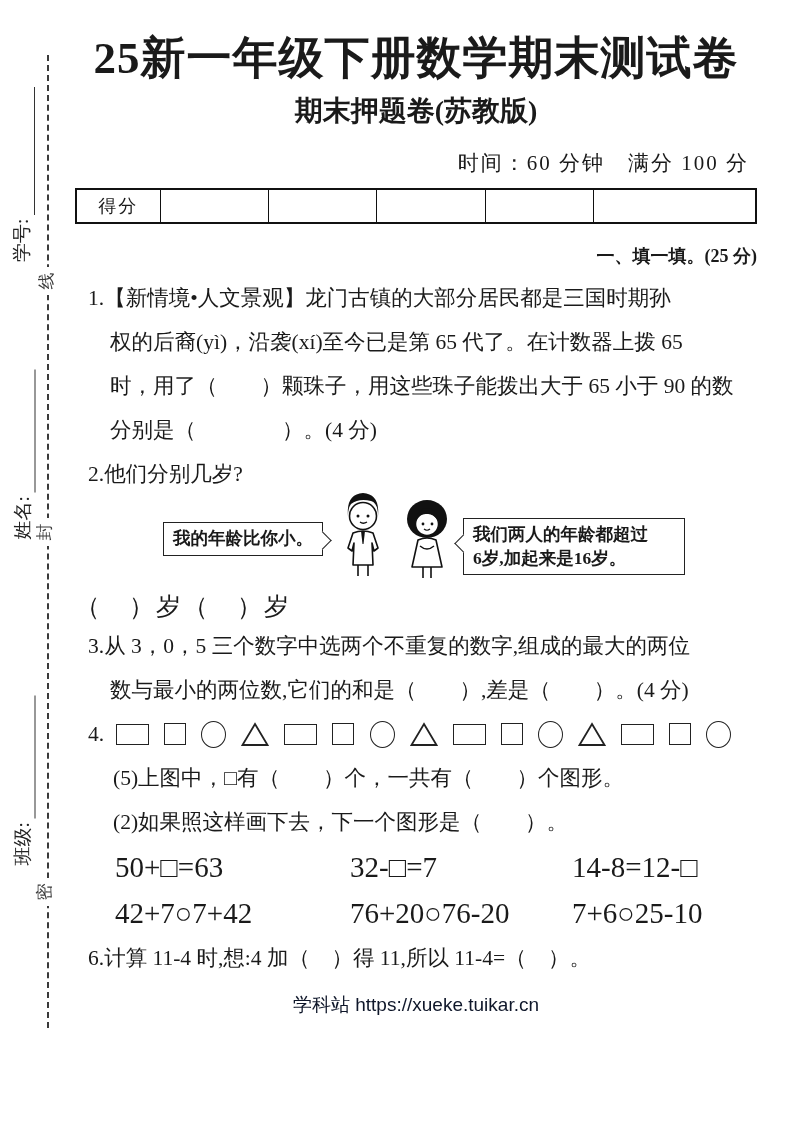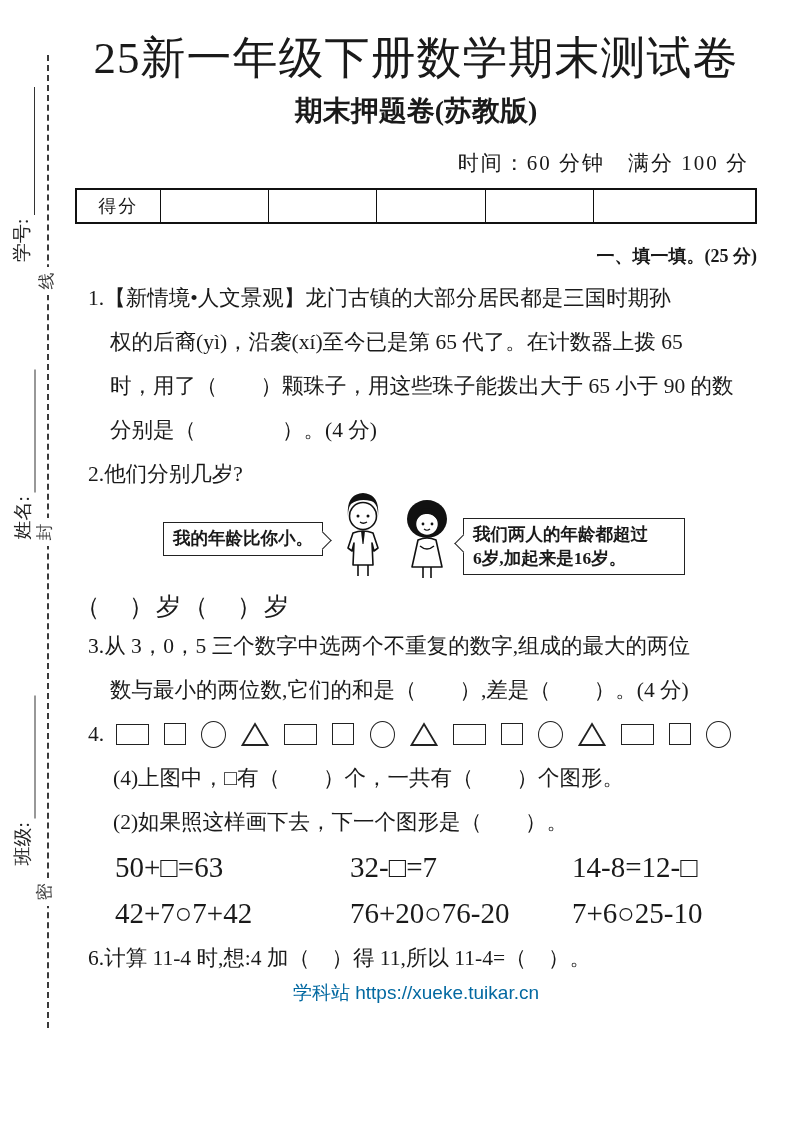--- a/index.html
+++ b/index.html
@@ -18,21 +18,21 @@
   }
   .margin-label {
     position:absolute; white-space:nowrap; font-size:19px; color:#222;
     transform:rotate(-90deg); display:flex; align-items:flex-end; gap:4px; height:26px; z-index:1;
   }
   .blank-line { display:inline-block; border-bottom:1.6px solid #333; height:20px; }
 
   
   #main { position:absolute; left:75px; top:30px; width:682px; }
 
-  .exam-title  { font-size:45px; font-weight:normal; text-align:center; line-height:56px; letter-spacing:1px; }
+  .exam-title  { font-size:45px; font-weight:bold; text-align:center; line-height:56px; letter-spacing:1px; }
   .exam-subtitle { font-size:28px; font-weight:bold; text-align:center; line-height:50px; }
   .exam-meta { font-size:21px; text-align:right; padding-right:8px; margin-top:12px; line-height:30px; letter-spacing:2px; }
 
   table.score { width:100%; border-collapse:collapse; margin-top:10px; border:2.2px solid #111; }
   table.score td { border:1.6px solid #111; height:34px; text-align:center; font-size:18px; letter-spacing:2px; }
   table.score td.first { width:84px; }
 
   .section-heading { font-size:18px; font-weight:bold; margin-top:12px; line-height:40px;text-align:right; }
 
   .q { font-size:21.5px; line-height:44px; }
@@ -64,21 +64,21 @@
   .shape { display:inline-block; }
   .shape.rect   { width:33px; height:21px; border:1.8px solid #222; }
   .shape.square { width:22px; height:22px; border:1.8px solid #222; }
   .shape.circle { width:25px; height:27px; border:1.8px solid #222; border-radius:50%; }
   .shape.triangle { width:28px; height:25px; }
   .shape.triangle svg { display:block; width:28px; height:25px; }
 
   
   .eq-row { display:grid; grid-template-columns:235px 222px 1fr; padding-left:40px; font-size:29px; line-height:46px; }
 
-  .site-footer { text-align:center; font-size:19px; color:#0369a1; font-family:"Liberation Sans","DejaVu Sans",sans-serif; }
+  .site-footer { text-align:center; margin-top:12px; font-size:19px; color:#0f172a; font-family:"Liberation Sans","DejaVu Sans",sans-serif; }
 </style>
 </head>
 <body>
 
 <div id="page">
 
   <div class="seal-line"></div>
   <span class="seal-char" style="left:33px; top:267px;">线</span>
   <span class="seal-char" style="left:31px; top:518px;">封</span>
   <span class="seal-char" style="left:31px; top:878px;">密</span>
@@ -193,21 +193,21 @@
             <span class="shape triangle">
               <svg viewBox="0 0 28 25">
                 <polygon points="14,2 26.5,23 1.5,23" fill="none" stroke="#222" stroke-width="1.8"></polygon>
               </svg>
             </span>
             <span class="shape rect"></span>
             <span class="shape square"></span>
             <span class="shape circle"></span>
           </span>
       </div>
-      <div class="sub">(4)上图中，□有（　　）个，一共有（　　）个图形。</div>
+      <div class="sub">(5)上图中，□有（　　）个，一共有（　　）个图形。</div>
       <div class="sub">(2)如果照这样画下去，下一个图形是（　　）。</div>
     </div>
 
     <div class="q">
       <div class="eq-row">
         <span>50+□=63</span>
         <span>32-□=7</span>
         <span>14-8=12-□</span>
       </div>
       <div class="eq-row">

